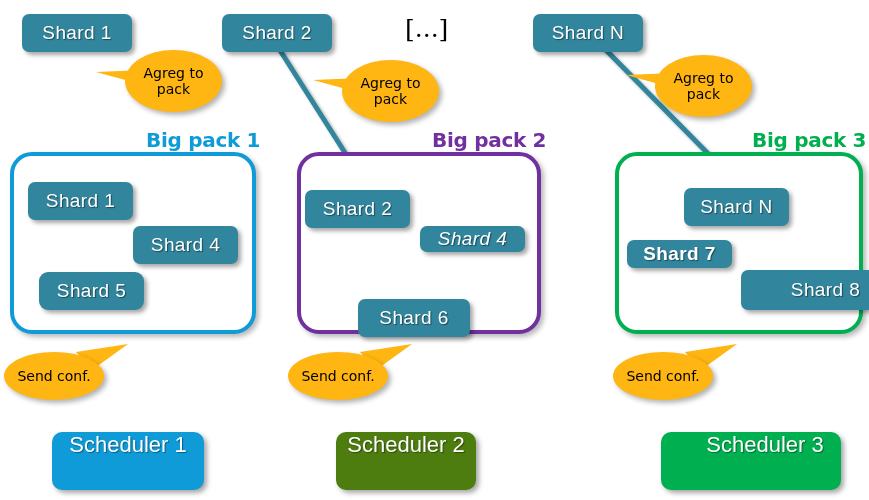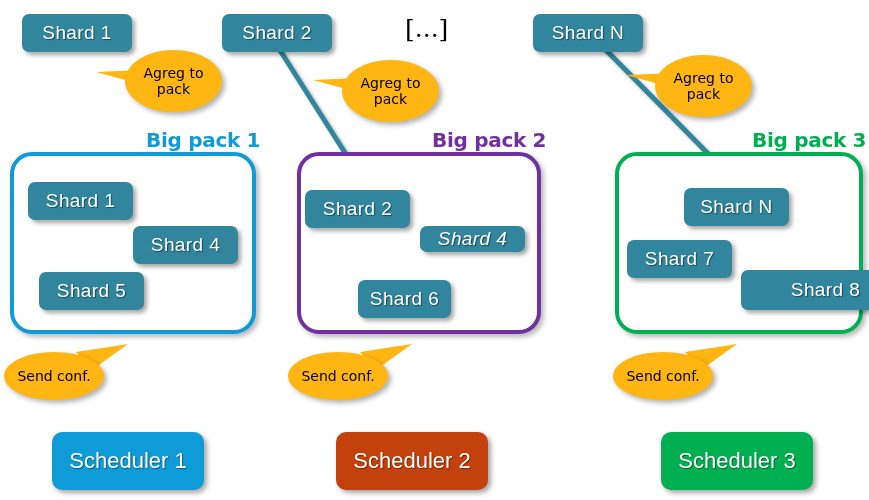--- a/index.html
+++ b/index.html
@@ -63,21 +63,21 @@
     z-index: 6;
   }
   
   .scheduler {
     position: absolute;
     border-radius: 10px;
     color: #ffffff;
     font-size: 22px;
     font-family: "Liberation Sans", sans-serif;
     display: flex;
-    align-items: center;
+    align-items: flex-start;
     justify-content: center;
     box-shadow: 3px 3px 5px rgba(0,0,0,0.35);
     text-shadow: 1px 1px 1px rgba(0,0,0,0.4);
     white-space: nowrap;
     z-index: 4;
   }
   
   .callout {
     position: absolute;
     z-index: 5;
@@ -195,44 +195,44 @@
 
   <div class="pack-title" style="left:146px; top:128px; color:#0F9BD7;">Big pack 1</div>
   <div class="pack" style="left:10px; top:152px; width:238px; height:174px; border-color:#0F9BD7;"></div>
 
   <div class="shard" style="left:28px; top:174px; width:105px; height:38px;">
     <span>Shard 1</span>
   </div>
   <div class="shard" style="left:133px; top:218px; width:105px; height:38px;">
     <span>Shard 4</span>
   </div>
-  <div class="shard" style="left:39px; top:264px; width:105px; height:38px;">
+  <div class="shard" style="left:39px; top:264px; width:105px; height:38px;border-radius:9px;">
     <span>Shard 5</span>
   </div>
 
   <div class="pack-title" style="left:432px; top:128px; color:#7030A0;">Big pack 2</div>
   <div class="pack" style="left:297px; top:152px; width:236px; height:174px; border-color:#7030A0;"></div>
 
   <div class="shard" style="left:305px; top:182px; width:105px; height:38px;">
     <span>Shard 2</span>
   </div>
   <div class="shard" style="left:420px; top:218px; width:105px; height:26px;font-style:italic;">
     <span>Shard 4</span>
   </div>
-  <div class="shard" style="left:358px; top:272px; width:93px; height:38px;">
+  <div class="shard" style="left:358px; top:291px; width:112px; height:38px;">
     <span>Shard 6</span>
   </div>
 
   <div class="pack-title" style="left:752px; top:128px; color:#00B050;text-align:center;">Big pack 3</div>
   <div class="pack" style="left:615px; top:152px; width:240px; height:174px; border-color:#00B050;"></div>
 
   <div class="shard" style="left:684px; top:180px; width:105px; height:38px;">
     <span>Shard N</span>
   </div>
-  <div class="shard" style="left:627px; top:232px; width:105px; height:38px;">
+  <div class="shard" style="left:627px; top:232px; width:105px; height:28px;font-weight:bold;">
     <span>Shard 7</span>
   </div>
   <div class="shard" style="left:741px; top:262px; width:105px; height:40px;padding-left:32px;">
     <span>Shard 8</span>
   </div>
 
   <div class="callout" style="left:4px; top:344px; width:128px; height:56px;">
     <svg width="128" height="56">
       <path d="M72,8 L124,0 L88,26 Z" fill="#FFB512"></path>
     </svg>
@@ -256,21 +256,21 @@
     </svg>
     <div class="bubble" style="left:0; top:8px; width:100px; height:48px; padding:0 6px;">
       <span>Send conf.</span>
     </div>
   </div>
 
   <div class="scheduler" style="left:52px; top:432px; width:152px; height:58px; background:#0F9BD7;">
     <span>Scheduler 1</span>
   </div>
 
-  <div class="scheduler" style="left:336px; top:432px; width:152px; height:58px; background:#c2410c;">
+  <div class="scheduler" style="left:336px; top:432px; width:140px; height:58px; background:#4d7c0f;">
     <span>Scheduler 2</span>
   </div>
 
-  <div class="scheduler" style="left:661px; top:432px; width:152px; height:58px; background:#00B050;">
+  <div class="scheduler" style="left:661px; top:432px; width:152px; height:58px; background:#00B050;padding-left:28px;">
     <span>Scheduler 3</span>
   </div>
 
 </div>
 
 </body></html>

